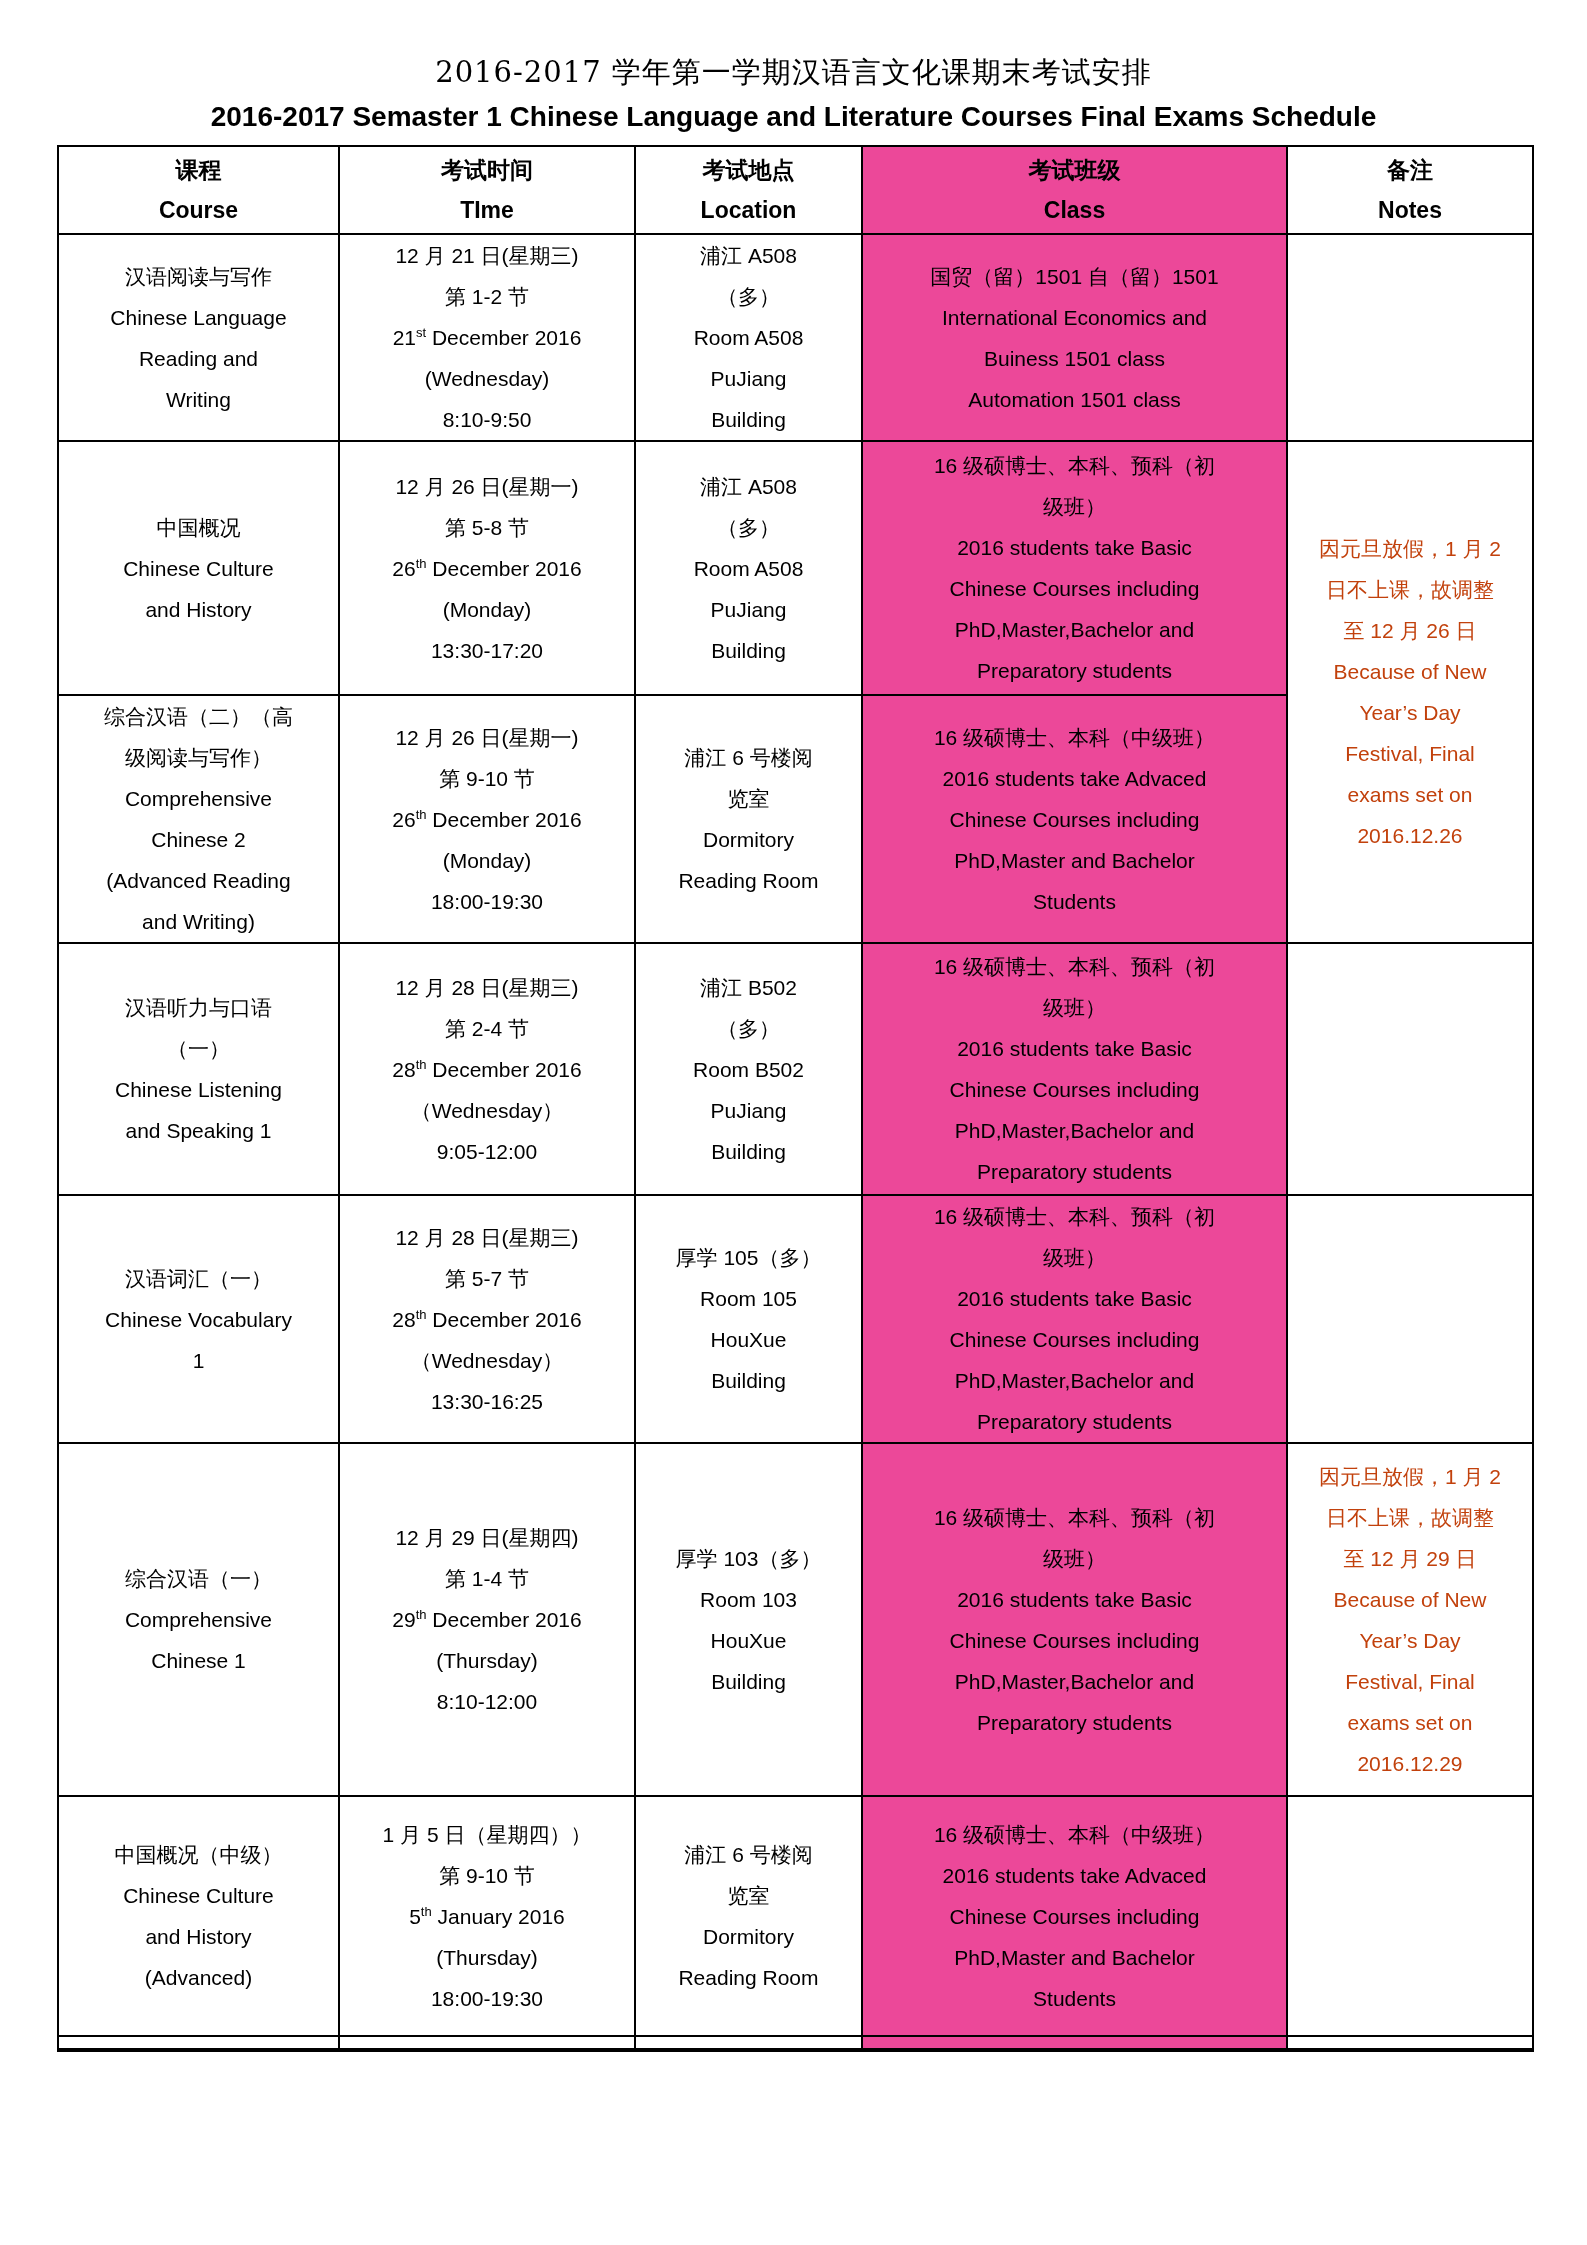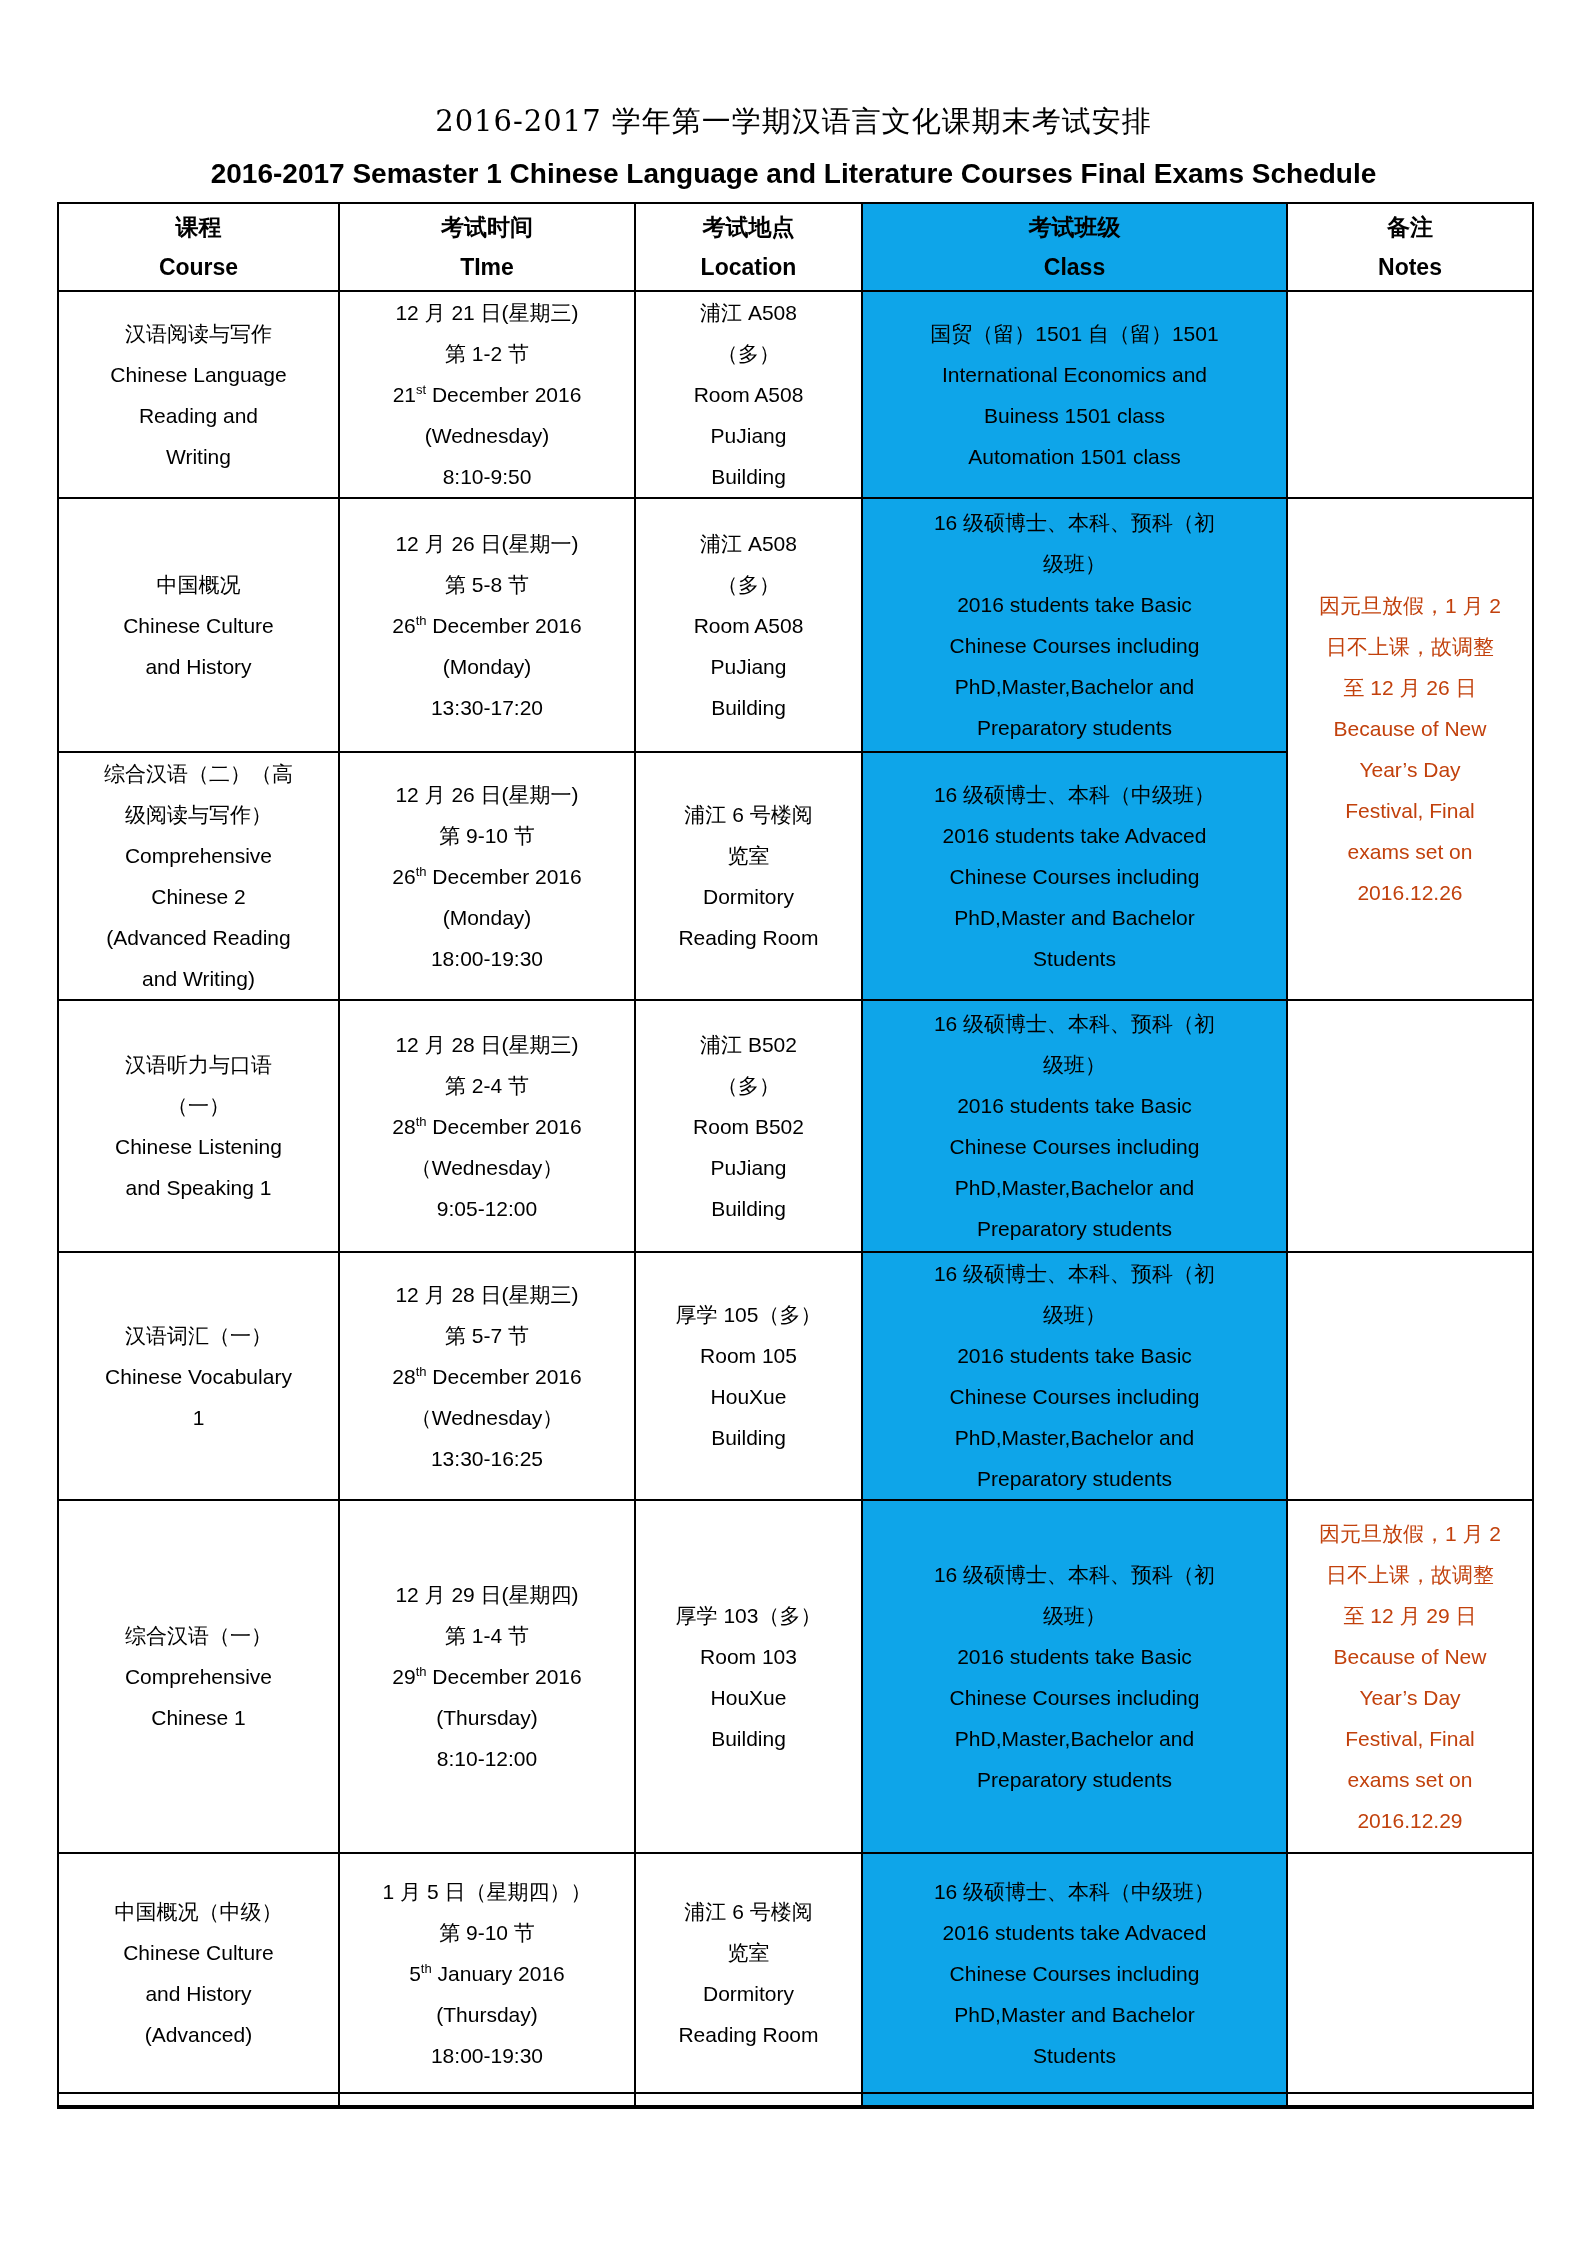--- a/index.html
+++ b/index.html
@@ -10,27 +10,27 @@
     font-family: "Liberation Sans", sans-serif;
   }
   #page {
     position: relative;
     width: 1587px;
     height: 2245px;
     background: #ffffff;
     overflow: hidden;
   }
   .title-zh {
-    padding-top: 86px;
+    padding-top: 53px;
     text-align: center;
     font-family: "DejaVu Serif", serif;
     font-weight: normal;
     font-size: 29px;
     letter-spacing: 1px;
-    margin: 16px;
+    margin: 0;
   }
   .title-en {
     text-align: center;
     font-weight: bold;
     font-size: 28px;
     margin: 8px 0 0 0;
   }
   table.schedule {
     border-collapse: collapse;
     table-layout: fixed;
@@ -49,21 +49,21 @@
   }
   table.schedule th {
     font-size: 23px;
     font-weight: bold;
     line-height: 40px;
   }
   table.schedule td {
     font-size: 21px;
     line-height: 41px;
   }
-  .hl { background: #0ea5e9; }
+  .hl { background: #ec4899; }
   .red { color: #c2410c; }
   sup { font-size: 13px; line-height: 0; vertical-align: super; }
   .line { white-space: nowrap; }
 </style>
 </head>
 <body>
 
 <div id="page">
   <h1 class="title-zh">2016-2017 学年第一学期汉语言文化课期末考试安排</h1>
   <h2 class="title-en">2016-2017 Semaster 1 Chinese Language and Literature Courses Final Exams Schedule</h2>

